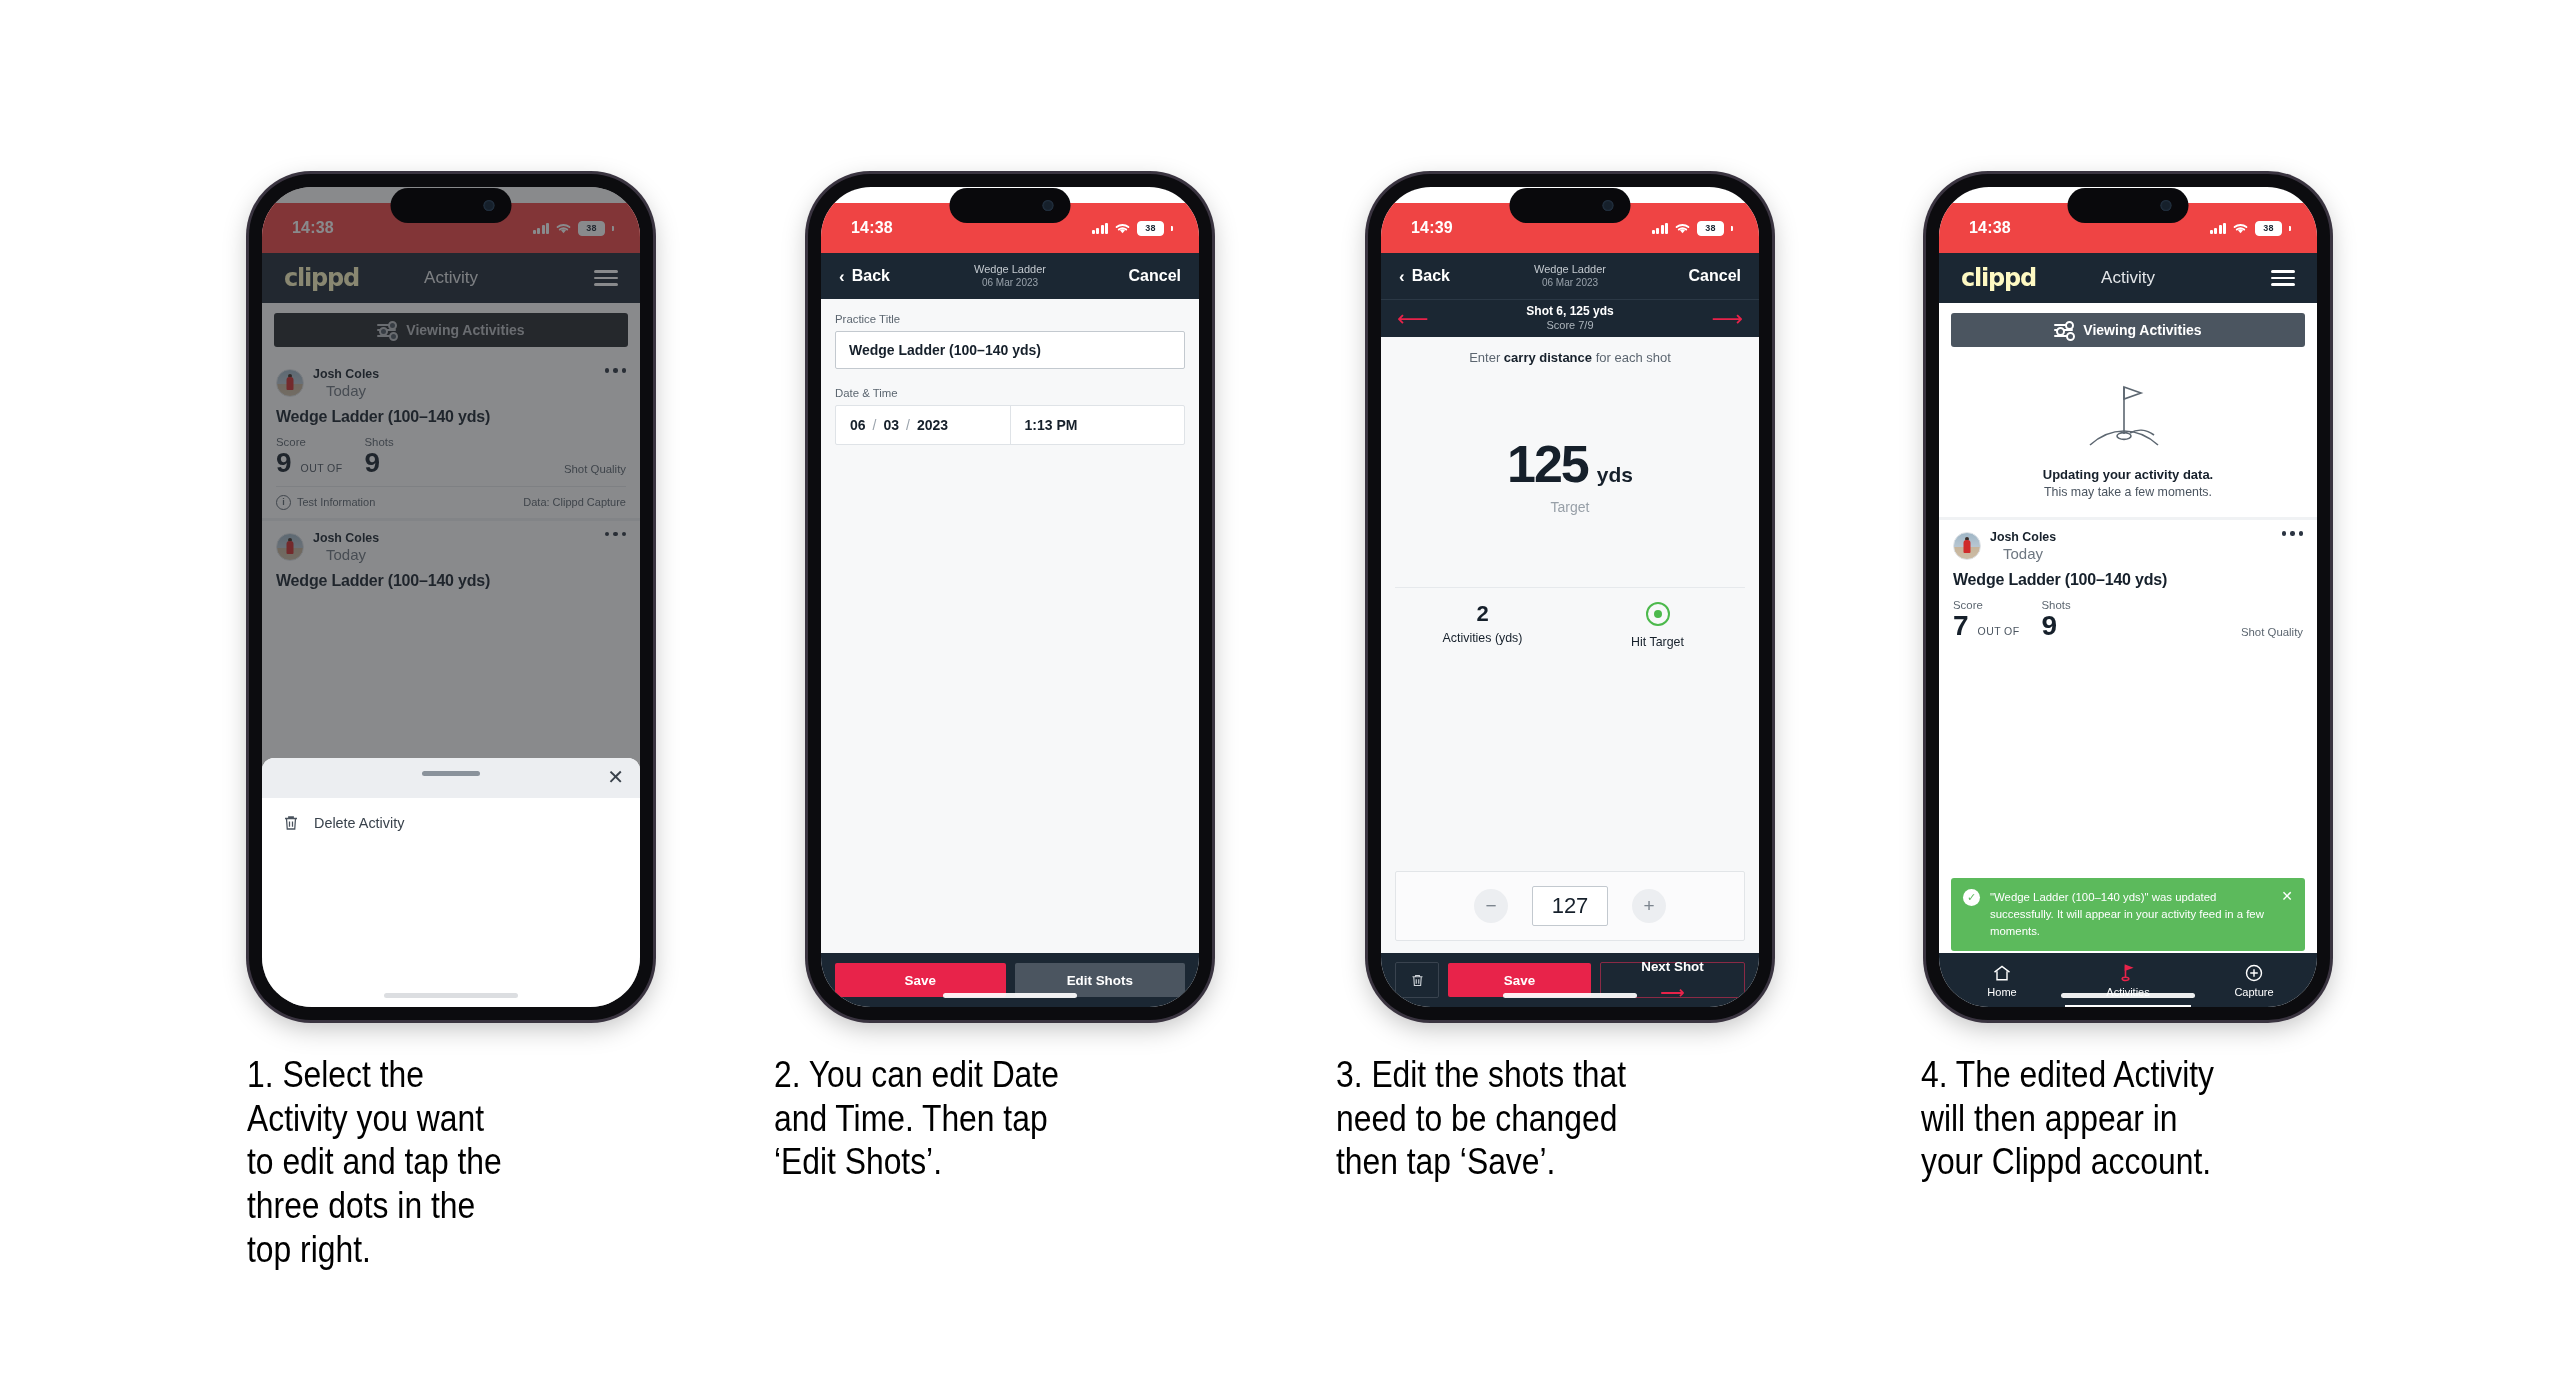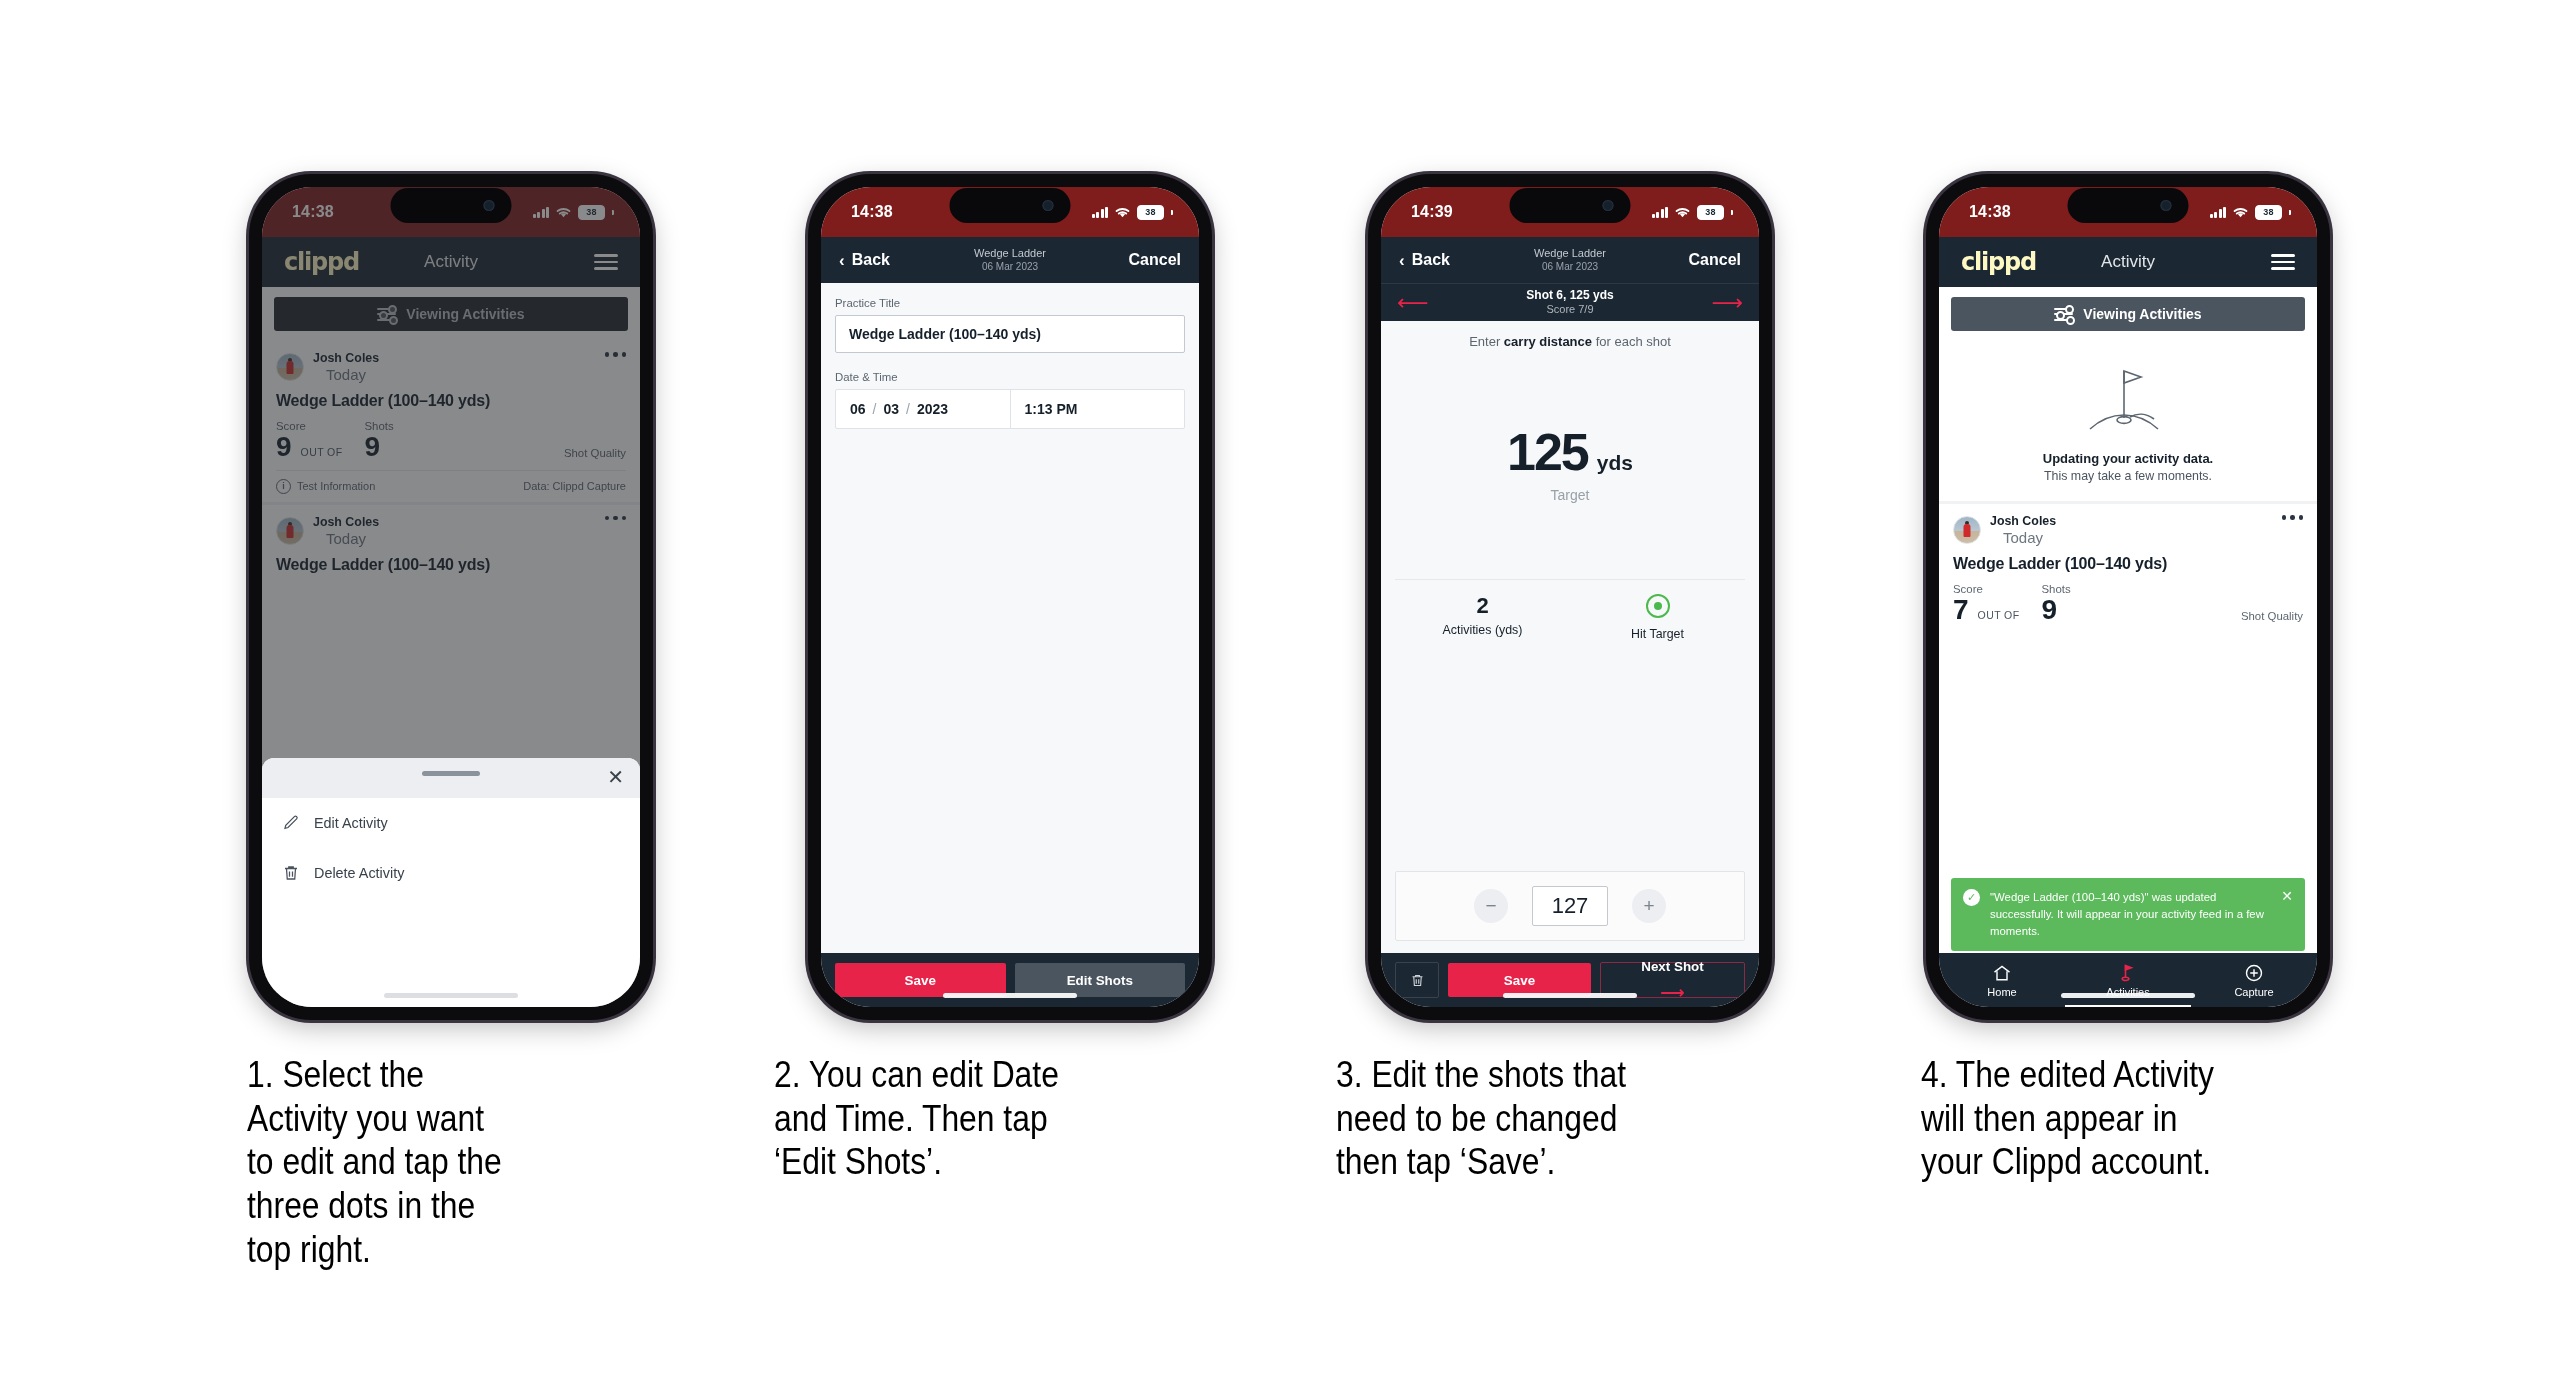--- a/index.html
+++ b/index.html
@@ -30,21 +30,21 @@
   .homebar{position:absolute;bottom:9px;left:50%;transform:translateX(-50%);
     width:134px;height:5px;border-radius:3px;background:#ffffff;opacity:.92;z-index:45;}
   .homebar.dark{background:#d9dbde;}
 
   
   .statusbar{
     height:50px;flex:0 0 50px;display:flex;align-items:center;
     justify-content:space-between;padding:0 26px 0 30px;box-sizing:border-box;
     color:#fff;font-size:16px;font-weight:bold;letter-spacing:0.2px;
   }
-  .statusbar.navy{background:#7f1d1d;}
+  .statusbar.navy{background:#ef4444;margin-top:16px;}
   .st-right{display:flex;align-items:center;gap:6px;}
   .bars{display:flex;align-items:flex-end;gap:1.5px;height:11px;}
   .bars i{display:block;width:3px;background:#fff;border-radius:1px;}
   .bars i:nth-child(1){height:4px}.bars i:nth-child(2){height:6px}
   .bars i:nth-child(3){height:8.5px}.bars i:nth-child(4){height:11px}
   .batt{border:1.6px solid #fff;border-radius:4px;padding:0 3px;height:13px;
     display:flex;align-items:center;font-size:9px;font-weight:bold;color:#1b2733;background:#fff;
     min-width:19px;justify-content:center;}
   .battcap{width:2px;height:5px;background:#fff;border-radius:0 1px 1px 0;margin-left:1px;}
 
@@ -325,26 +325,20 @@
       </div>
 
       <div class="scrim"></div>
       <div class="sheet" style="height:249px">
         <div class="sheet-top">
           <span class="grab"></span>
           <span class="sheet-x">✕</span>
         </div>
         <div class="sheet-item">
           <svg class="g-ico" viewBox="0 0 24 24" fill="none" stroke="#4a535d" stroke-width="1.7">
-              <path d="M16.5 3.5a2.1 2.1 0 0 1 3 3L8 18l-4 1 1-4z"></path>
-            </svg>
-          <span>Edit Activity</span>
-        </div>
-        <div class="sheet-item">
-          <svg class="g-ico" viewBox="0 0 24 24" fill="none" stroke="#4a535d" stroke-width="1.7">
               <path d="M4 6h16M9 6V4h6v2M6 6l1 14h10l1-14M10 10v7M14 10v7"></path>
             </svg>
           <span>Delete Activity</span>
         </div>
       </div>
 
       <div class="homebar dark"></div>
     </div>
     <div class="notch">
         <span class="cam"></span>

